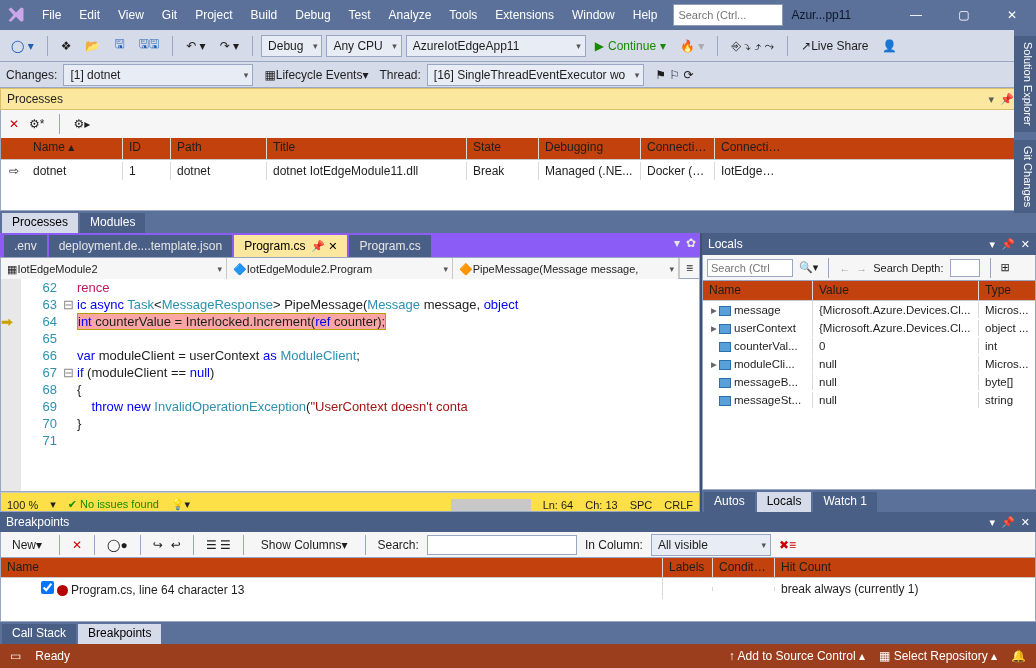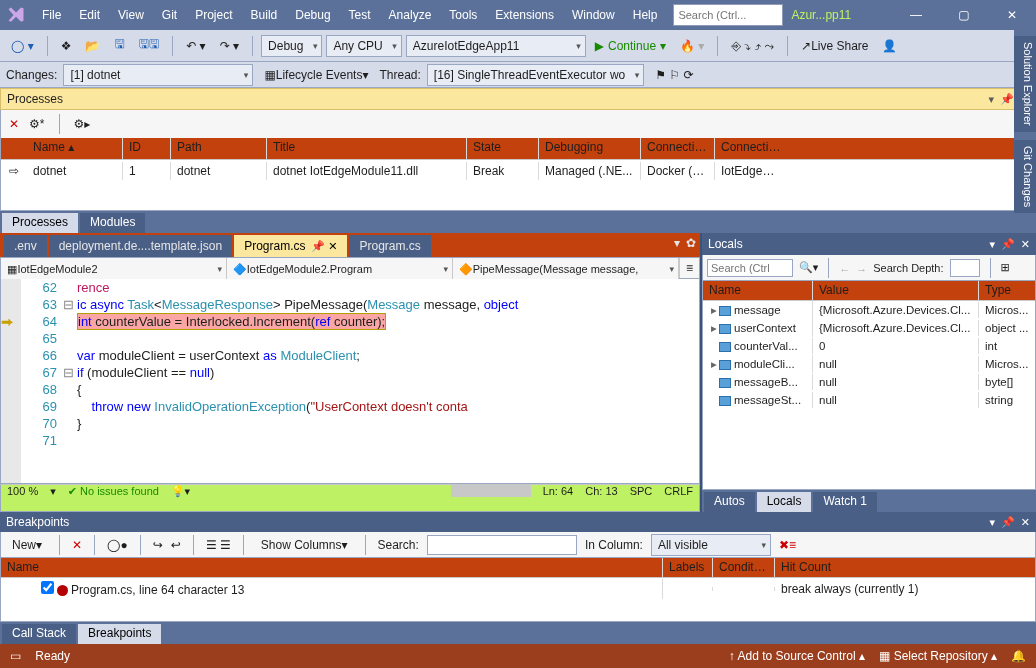--- a/index.html
+++ b/index.html
@@ -4,21 +4,21 @@
 <style>
 * { box-sizing: border-box; margin: 0; padding: 0; font-family: "Segoe UI", Arial, sans-serif; }
 body { width: 1036px; height: 668px; overflow: hidden; background: #5B7199; display: flex; flex-direction: column; font-size: 12px; color: #1E1E1E; }
 
 
 .titlebar { height: 30px; background: #5B7199; display: flex; align-items: center; padding: 0 6px; gap: 8px; color: #fff; }
 .vs-logo { width: 20px; height: 20px; }
 .menubar { display: flex; gap: 2px; }
 .menubar span { padding: 4px 8px; cursor: pointer; }
 .titlebar .search { background: #fff; border: 1px solid #8E9CB8; height: 22px; width: 110px; font-size: 11px; padding: 0 4px; }
-.titlebar .proj { color: #bef264; width: 90px; overflow: hidden; text-overflow: ellipsis; white-space: nowrap; }
+.titlebar .proj { color: #0f172a; width: 90px; overflow: hidden; text-overflow: ellipsis; white-space: nowrap; }
 .winbtns { margin-left: auto; display: flex; gap: 12px; }
 .winbtns span { width: 36px; text-align: center; cursor: pointer; }
 
 
 .toolbar { height: 32px; background: #D6DBE9; border-bottom: 1px solid #9AA7C2; display: flex; align-items: center; padding: 0 6px; gap: 4px; font-size: 12px; }
 .tb-btn { height: 22px; padding: 0 4px; display: inline-flex; align-items: center; border: 1px solid transparent; cursor: pointer; }
 .tb-sep { width: 1px; height: 20px; background: #9AA7C2; margin: 0 4px; }
 .combo { height: 22px; border: 1px solid #9AA7C2; background: #E8ECF4; padding: 0 18px 0 6px; position: relative; display: inline-flex; align-items: center; min-width: 60px; }
 .combo::after { content: "▾"; position: absolute; right: 4px; font-size: 9px; color: #555; }
 .continue-btn { color: #188A00; display: inline-flex; align-items: center; gap: 4px; font-weight: normal; }
@@ -42,21 +42,21 @@
 .tabstrip { height: 22px; background: #5B7199; display: flex; align-items: flex-end; padding-left: 2px; }
 .tabstrip .tab { height: 20px; padding: 2px 10px; background: #4A5F86; color: #fff; margin-right: 2px; cursor: pointer; font-size: 12px; }
 .tabstrip .tab.active { background: #D6DBE9; color: #000; }
 
 
 .middle { flex: 1; display: flex; min-height: 0; }
 .left-col { flex: 1; display: flex; flex-direction: column; min-width: 0; }
 .right-col { width: 336px; display: flex; flex-direction: column; border-left: 2px solid #3D5277; justify-content: flex-end; }
 
 
-.doctabs { height: 24px; background: #c2410c; display: flex; align-items: flex-end; padding-left: 4px; position: relative; }
+.doctabs { height: 24px; background: #8b5cf6; display: flex; align-items: flex-end; padding-left: 4px; position: relative; }
 .doctab { height: 22px; background: #4A5F86; color: #E6E6E6; padding: 2px 10px; margin-right: 2px; font-size: 12px; cursor: pointer; display: flex; align-items: center; gap: 6px; }
 .doctab.active { background: #FCE79F; color: #000; }
 .doctab .x { font-size: 11px; }
 .doctabs .right-icons { position: absolute; right: 4px; top: 3px; color: #E6E6E6; display: flex; gap: 6px; font-size: 12px; }
 
 
 .codenav { height: 22px; background: #F6F6F6; border: 1px solid #9AA7C2; display: flex; }
 .codenav .combo { flex: 1; border: none; border-right: 1px solid #C8C8C8; background: #F6F6F6; font-size: 11px; }
 .codenav .mini { width: 20px; text-align: center; border-left: 1px solid #C8C8C8; display: flex; align-items: center; justify-content: center; }
 
@@ -64,21 +64,21 @@
 .gutter-bp { width: 20px; background: #E8E8E8; }
 .gutter-ln { width: 42px; background: #fff; color: #2B91AF; text-align: right; padding-right: 6px; }
 .gutter-fold { width: 14px; background: #fff; color: #888; }
 .code-lines { flex: 1; white-space: pre; overflow: hidden; }
 .code-line { height: 17px; line-height: 17px; }
 .ln { height: 17px; line-height: 17px; }
 .kw { color: #0000FF; } .type { color: #2B91AF; } .str { color: #A31515; } .cmt { color: #be185d; }
 .hl { background: #fca5a5; border: 1px solid #B59E00; padding: 0; }
 .bp-arrow { color: #C9A100; }
 
-.code-status { height: 28px; background: #bef264; border: 1px solid #9AA7C2; border-top: 1px solid #C8C8C8; display: flex; align-items: flex-start; font-size: 11px; padding: 0 6px; gap: 12px; }
+.code-status { height: 20px; background: #fde047; border: 1px solid #9AA7C2; border-top: 1px solid #C8C8C8; display: flex; align-items: flex-end; font-size: 11px; padding: 0 6px; gap: 12px; }
 .code-status .spacer { flex: 1; }
 
 
 .locals-hdr { height: 22px; background: #4A5F86; color: #fff; display: flex; align-items: center; padding: 0 6px; justify-content: space-between; }
 .locals-tools { height: 26px; background: #F6F6F6; border: 1px solid #9AA7C2; border-top: none; display: flex; align-items: center; padding: 0 4px; gap: 6px; font-size: 11px; }
 .locals-tools input { width: 86px; height: 18px; border: 1px solid #9AA7C2; font-size: 11px; padding: 0 3px; }
 .locals-grid { flex: 1; background: #fff; border: 1px solid #9AA7C2; border-top: none; overflow: hidden; }
 .locals-grid .grid-head { height: 20px; }
 .l-name { width: 110px; } .l-val { flex: 1; } .l-type { width: 56px; border-right: none !important; }
 .locals-grid .grid-row { height: 18px; font-size: 11.5px; }

